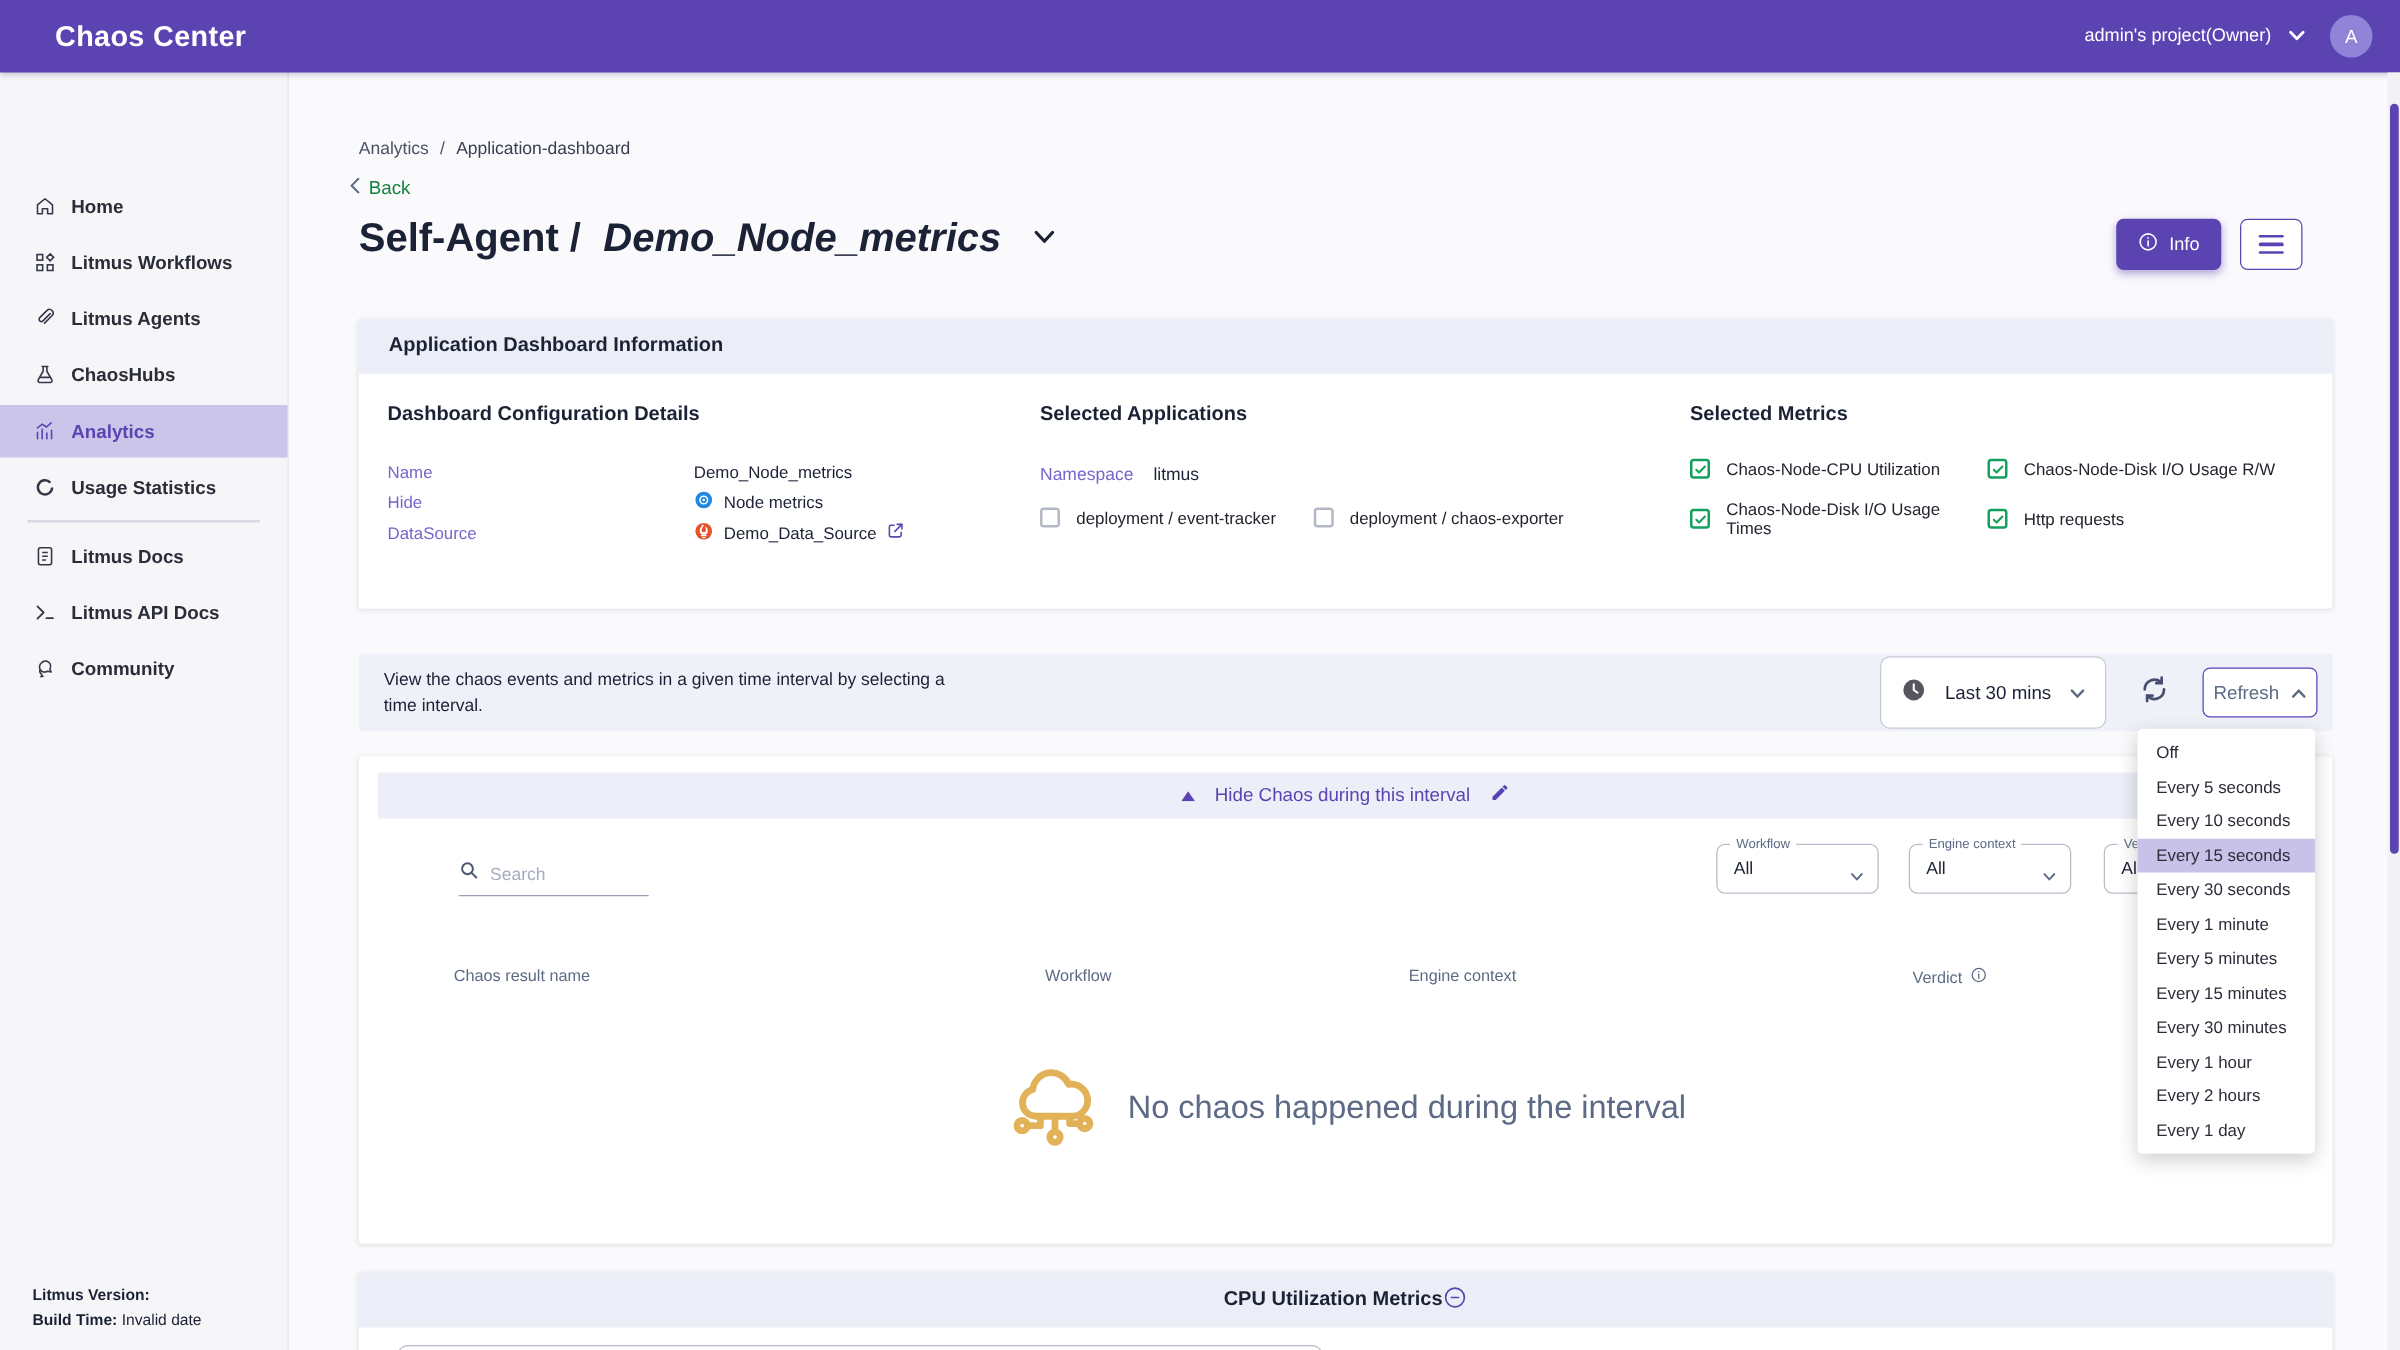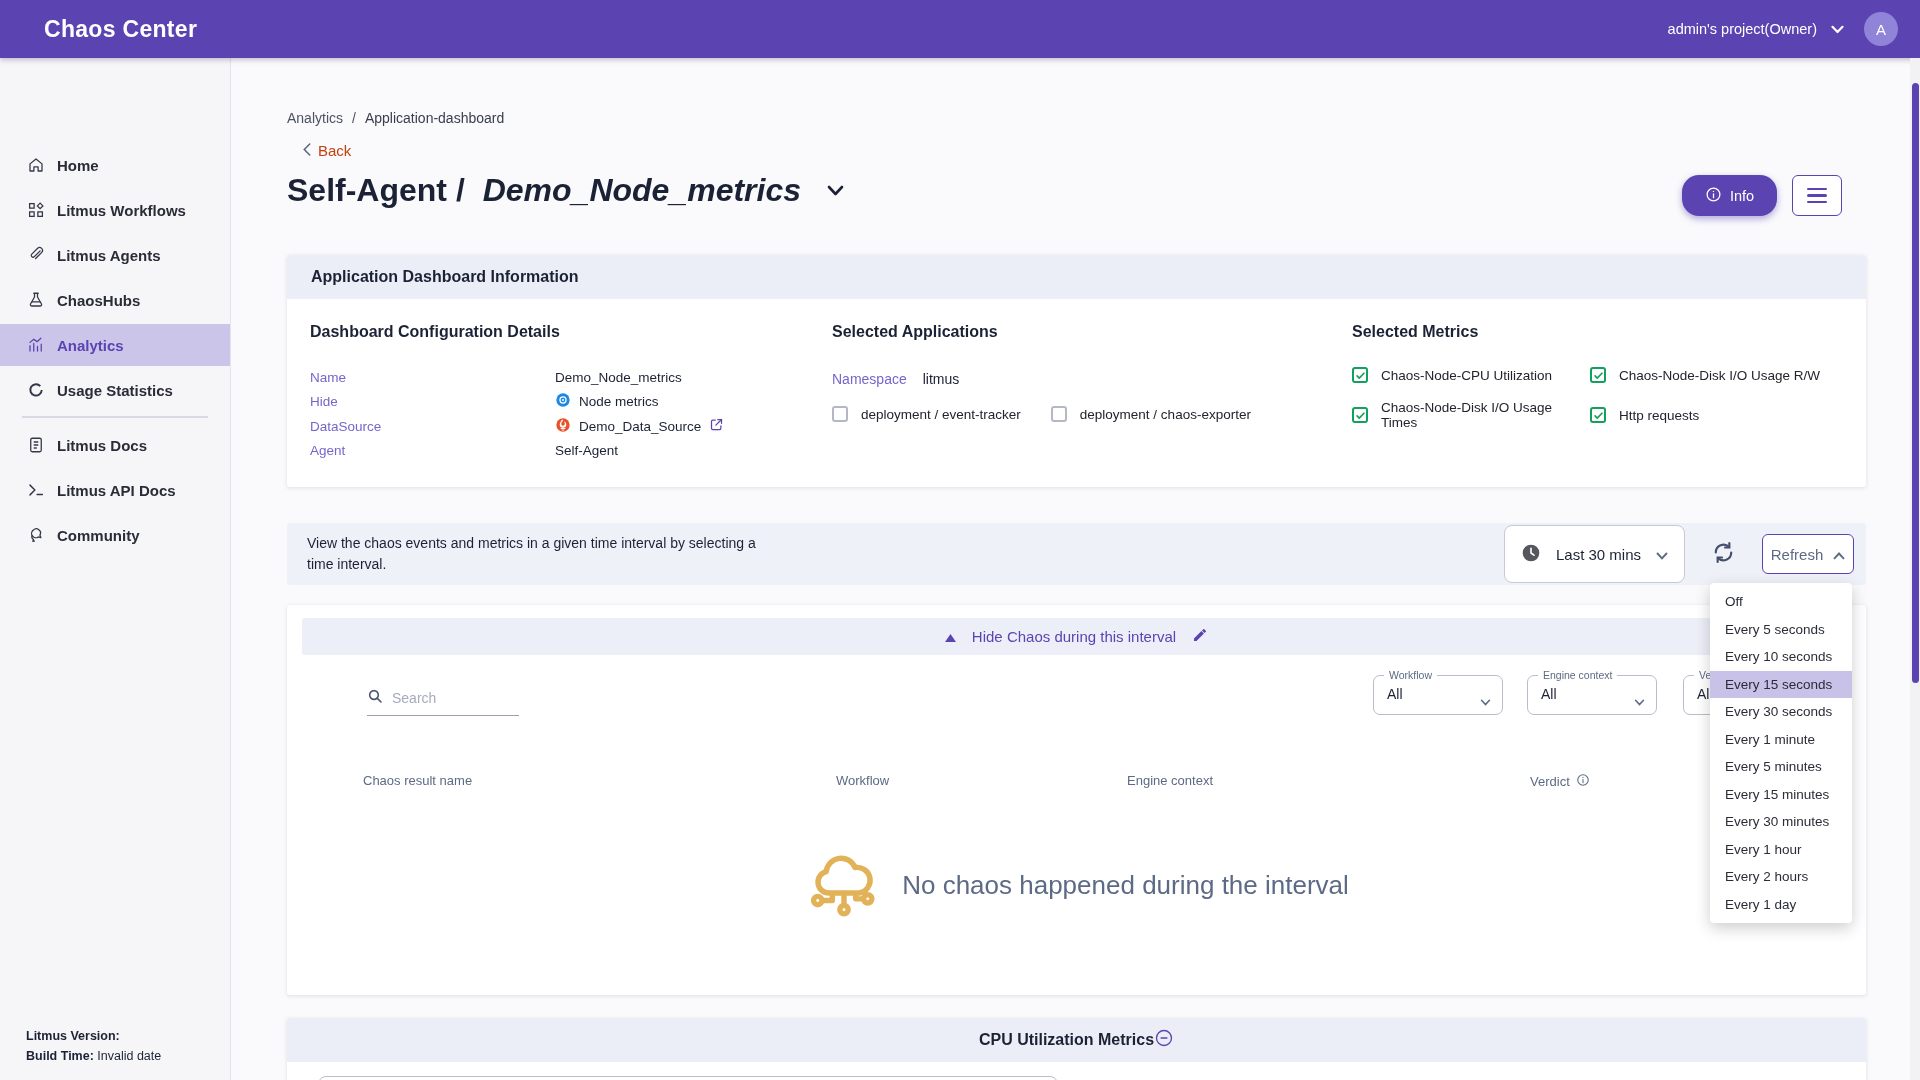--- a/index.html
+++ b/index.html
@@ -25,28 +25,28 @@
   .nav-item .nicon { width:18px; height:18px; display:flex; align-items:center; color:#343747; }
   .nav-item.active { background:#CBC5E9; color:#5B44B2; }
   .nav-item.active .nicon { color:#5B44B2; }
   .nav-divider { border:none; border-top:2px solid #D8D9E2; margin:5px 22px 6px 22px; }
   .sidebar-footer { position:absolute; left:26px; bottom:14px; font-size:12.5px; color:#1C2235; line-height:1.55; }
   .sidebar-footer b { font-weight:bold; }
 
   
   .breadcrumb { position:absolute; left:287px; top:110px; display:flex; gap:9px; font-size:14px; color:#4C5266; }
   .crumb-2 { color:#383D50; }
-  .back-link { position:absolute; left:303px; top:142px; display:flex; align-items:center; gap:7px;
-               font-size:15px; color:#c2410c; cursor:pointer; }
+  .back-link { position:absolute; left:280px; top:142px; display:flex; align-items:center; gap:7px;
+               font-size:15px; color:#15803d; cursor:pointer; }
   .title-row { position:absolute; left:287px; top:172px; display:flex; align-items:center; gap:26px; }
   .page-title { font-size:32px; color:#1C2235; }
   .pt-bold { font-weight:bold; }
   .pt-italic { font-style:italic; font-weight:bold; margin-left:9px; }
   .header-actions { position:absolute; top:175px; right:78px; display:flex; gap:15px; }
-  .info-btn { width:95px; height:41px; background:#5B44B2; border:none; border-radius:17px; color:#fff;
+  .info-btn { width:84px; height:41px; background:#5B44B2; border:none; border-radius:6px; color:#fff;
               font-size:14.5px; display:flex; align-items:center; justify-content:center; gap:8px;
               cursor:pointer; box-shadow:0 3px 7px rgba(91,68,178,.45); font-family:inherit; }
   .menu-btn { width:50px; height:41px; background:#fff; border:1.5px solid #5B44B2; border-radius:6px;
               display:flex; flex-direction:column; align-items:center; justify-content:center; gap:4px; cursor:pointer; }
   .menu-btn i { display:block; width:20px; height:2.5px; background:#5B44B2; border-radius:2px; }
 
   
   .card { position:absolute; background:#fff; border-radius:3px; box-shadow:0 1px 4px rgba(25,25,60,.12); }
   .card-strip { height:44px; background:#ECEEF7; display:flex; align-items:center; padding:0 24px;
                 font-size:16px; font-weight:bold; color:#1C2235; border-radius:3px 3px 0 0; }
@@ -309,24 +309,20 @@
                     <rect x="10.1" y="18.8" width="3.8" height="1.4" fill="#fff"></rect>
                   </svg></span>
               <span>Demo_Data_Source</span>
               <span><svg width="15" height="15" viewBox="0 0 24 24" fill="none" stroke="#5B44B2" stroke-width="2" stroke-linecap="round" stroke-linejoin="round">
                     <path d="M10 5H6a2 2 0 0 0-2 2v11a2 2 0 0 0 2 2h11a2 2 0 0 0 2-2v-4"></path>
                     <path d="M14 4h6v6"></path>
                     <path d="M11 13 20 4"></path>
                   </svg></span>
             </span>
           </div>
-          <div class="cfg-row">
-            <span class="cfg-label">Agent</span>
-            <span class="cfg-value">Self-Agent</span>
-          </div>
         </div>
       </div>
 
       <div class="adi-col" id="col-apps">
         <div class="col-title">Selected Applications</div>
         <div class="ns-row">
           <span class="ns-label">Namespace</span>
           <span class="ns-value">litmus</span>
         </div>
         <div class="cb-row">

